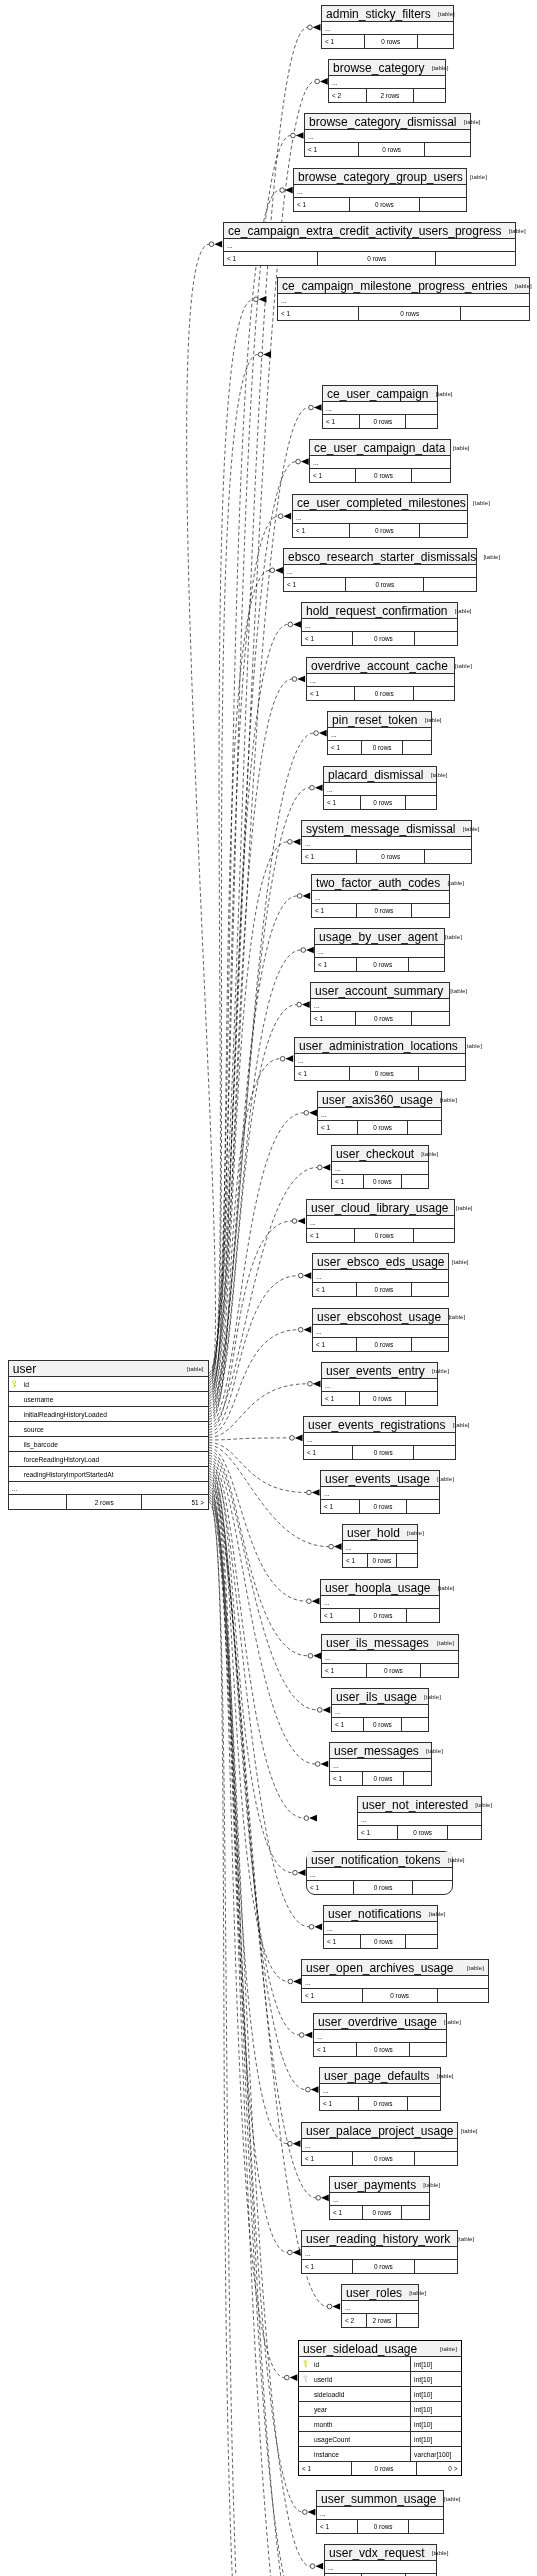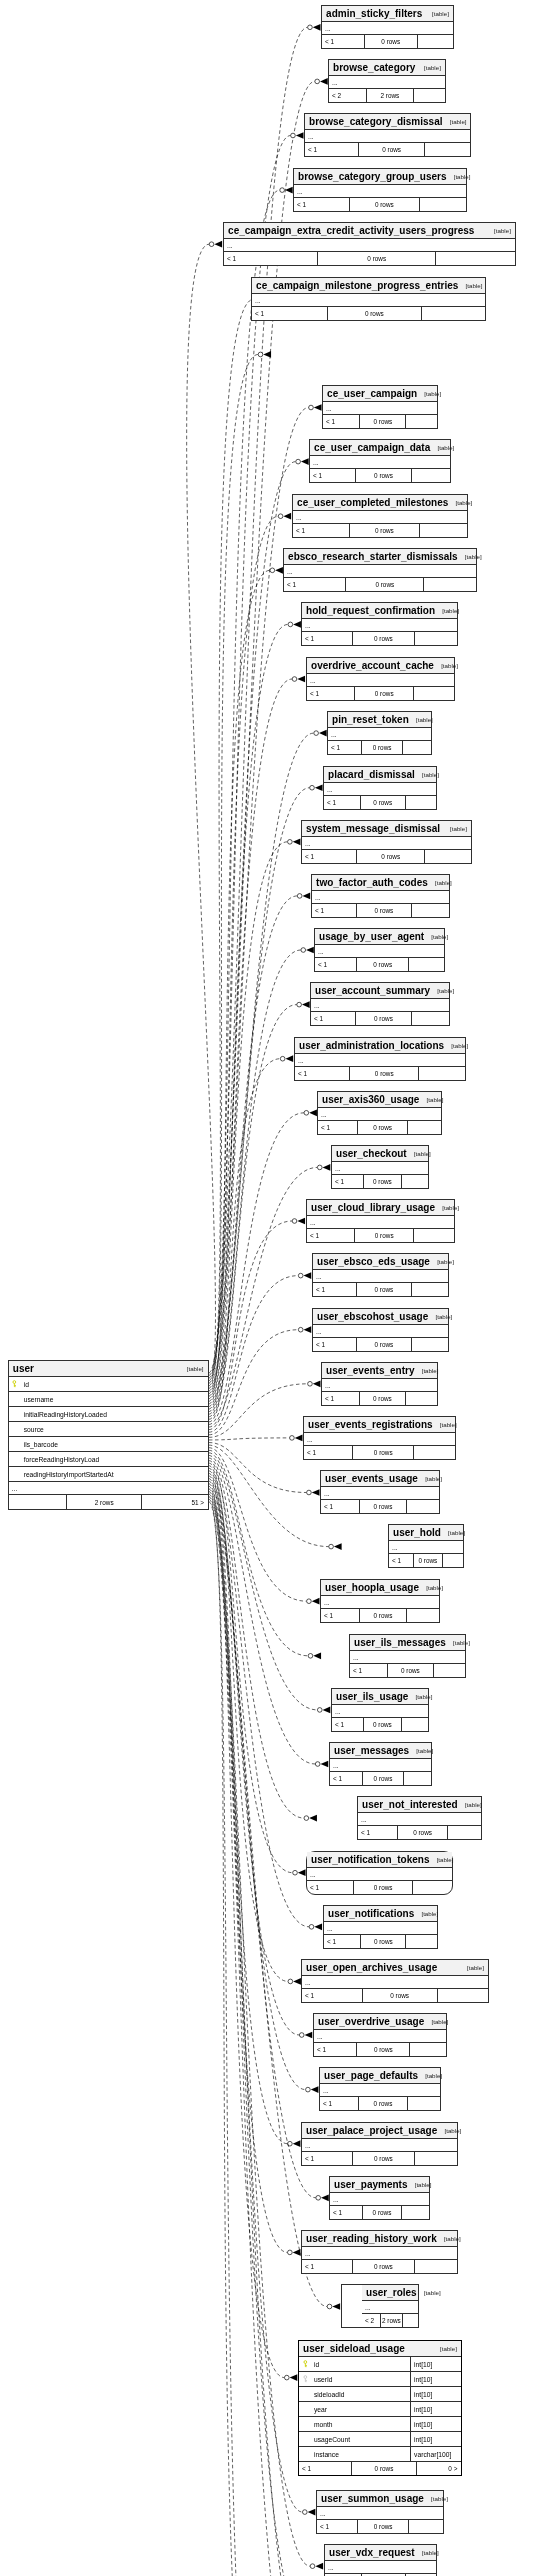--- a/index.html
+++ b/index.html
@@ -4,21 +4,21 @@
 <style>
   html,body{margin:0;padding:0;background:#ffffff;font-family:"Liberation Sans",sans-serif;}
   .canvas{position:relative;width:538px;height:2883px;background:#fff;overflow:hidden;}
   #edges{position:absolute;left:0;top:0;width:538px;height:2883px;}
   #boxes{position:absolute;left:0;top:0;width:100%;height:100%;}
   .tbox{position:absolute;background:#fff;border:1px solid #2f2f2f;box-sizing:border-box;font-size:6.7px;color:#000;}
   .tbox.focus{border:1.5px solid #000;}
   .thead{display:flex;justify-content:space-between;align-items:center;background:#f2f2f2;
          border-bottom:1px solid #2f2f2f;height:16px;box-sizing:border-box;padding:0 4.1px;}
   .tbox.focus .thead{border-bottom-width:1.3px;}
-  .tname{font-weight:bold;font-size:10px;white-space:nowrap;}
+  .tname{font-weight:normal;font-size:12px;white-space:nowrap;}
   .tbadge{font-size:6.2px;color:#1a1a1a;padding-left:7.2px;white-space:nowrap;}
   .dots{height:13px;display:flex;align-items:center;padding:0 3.1px;border-bottom:0.8px solid #2f2f2f;box-sizing:border-box;}
   .tfoot{display:flex;height:100%;font-size:6.4px;}
   .tfootwrap{height:13px;}
   .tfootwrap,.ufootwrap{box-sizing:border-box;}
   .ufootwrap{height:14px;}
   .fl{flex:0 0 32%;display:flex;align-items:center;padding:0 3.1px;box-sizing:border-box;}
   .fc{flex:0 0 41%;display:flex;align-items:center;justify-content:center;
       border-left:0.8px solid #2f2f2f;border-right:0.8px solid #2f2f2f;box-sizing:border-box;}
   .fr{flex:1;display:flex;align-items:center;justify-content:flex-end;padding:0 3.6px;box-sizing:border-box;}
@@ -265,21 +265,21 @@
           <span>...</span>
         </div>
         <div class="tfootwrap">
           <div class="tfoot">
             <span class="fl">&lt; 1</span>
             <span class="fc">0 rows</span>
             <span class="fr"></span>
           </div>
         </div>
       </div>
-      <div class="tbox" style="left: 251px; top: 277px; width: 235px;">
+      <div class="tbox" style="left: 277px; top: 277px; width: 253px;">
         <div class="thead">
           <span class="tname">ce_campaign_milestone_progress_entries</span>
           <span class="tbadge">[table]</span>
         </div>
         <div class="dots">
           <span>...</span>
         </div>
         <div class="tfootwrap">
           <div class="tfoot">
             <span class="fl">&lt; 1</span>
@@ -617,21 +617,21 @@
           <span>...</span>
         </div>
         <div class="tfootwrap">
           <div class="tfoot">
             <span class="fl">&lt; 1</span>
             <span class="fc">0 rows</span>
             <span class="fr"></span>
           </div>
         </div>
       </div>
-      <div class="tbox" style="left: 342px; top: 1524px; width: 76px; margin-left: 46px;">
+      <div class="tbox" style="left: 342px; top: 1524px; width: 76px;">
         <div class="thead">
           <span class="tname">user_hold</span>
           <span class="tbadge">[table]</span>
         </div>
         <div class="dots">
           <span>...</span>
         </div>
         <div class="tfootwrap">
           <div class="tfoot">
             <span class="fl">&lt; 1</span>
@@ -649,21 +649,21 @@
           <span>...</span>
         </div>
         <div class="tfootwrap">
           <div class="tfoot">
             <span class="fl">&lt; 1</span>
             <span class="fc">0 rows</span>
             <span class="fr"></span>
           </div>
         </div>
       </div>
-      <div class="tbox" style="left: 321px; top: 1634px; width: 117px; margin-left: 28px;">
+      <div class="tbox" style="left: 321px; top: 1634px; width: 138px;">
         <div class="thead">
           <span class="tname">user_ils_messages</span>
           <span class="tbadge">[table]</span>
         </div>
         <div class="dots">
           <span>...</span>
         </div>
         <div class="tfootwrap">
           <div class="tfoot">
             <span class="fl">&lt; 1</span>
@@ -841,21 +841,21 @@
           <span>...</span>
         </div>
         <div class="tfootwrap">
           <div class="tfoot">
             <span class="fl">&lt; 1</span>
             <span class="fc">0 rows</span>
             <span class="fr"></span>
           </div>
         </div>
       </div>
-      <div class="tbox" style="left: 341px; top: 2284px; width: 78px; padding-left: 20px;">
+      <div class="tbox" style="left: 341px; top: 2284px; width: 78px;">
         <div class="thead">
           <span class="tname">user_roles</span>
           <span class="tbadge">[table]</span>
         </div>
         <div class="dots">
           <span>...</span>
         </div>
         <div class="tfootwrap">
           <div class="tfoot">
             <span class="fl">&lt; 2</span>

